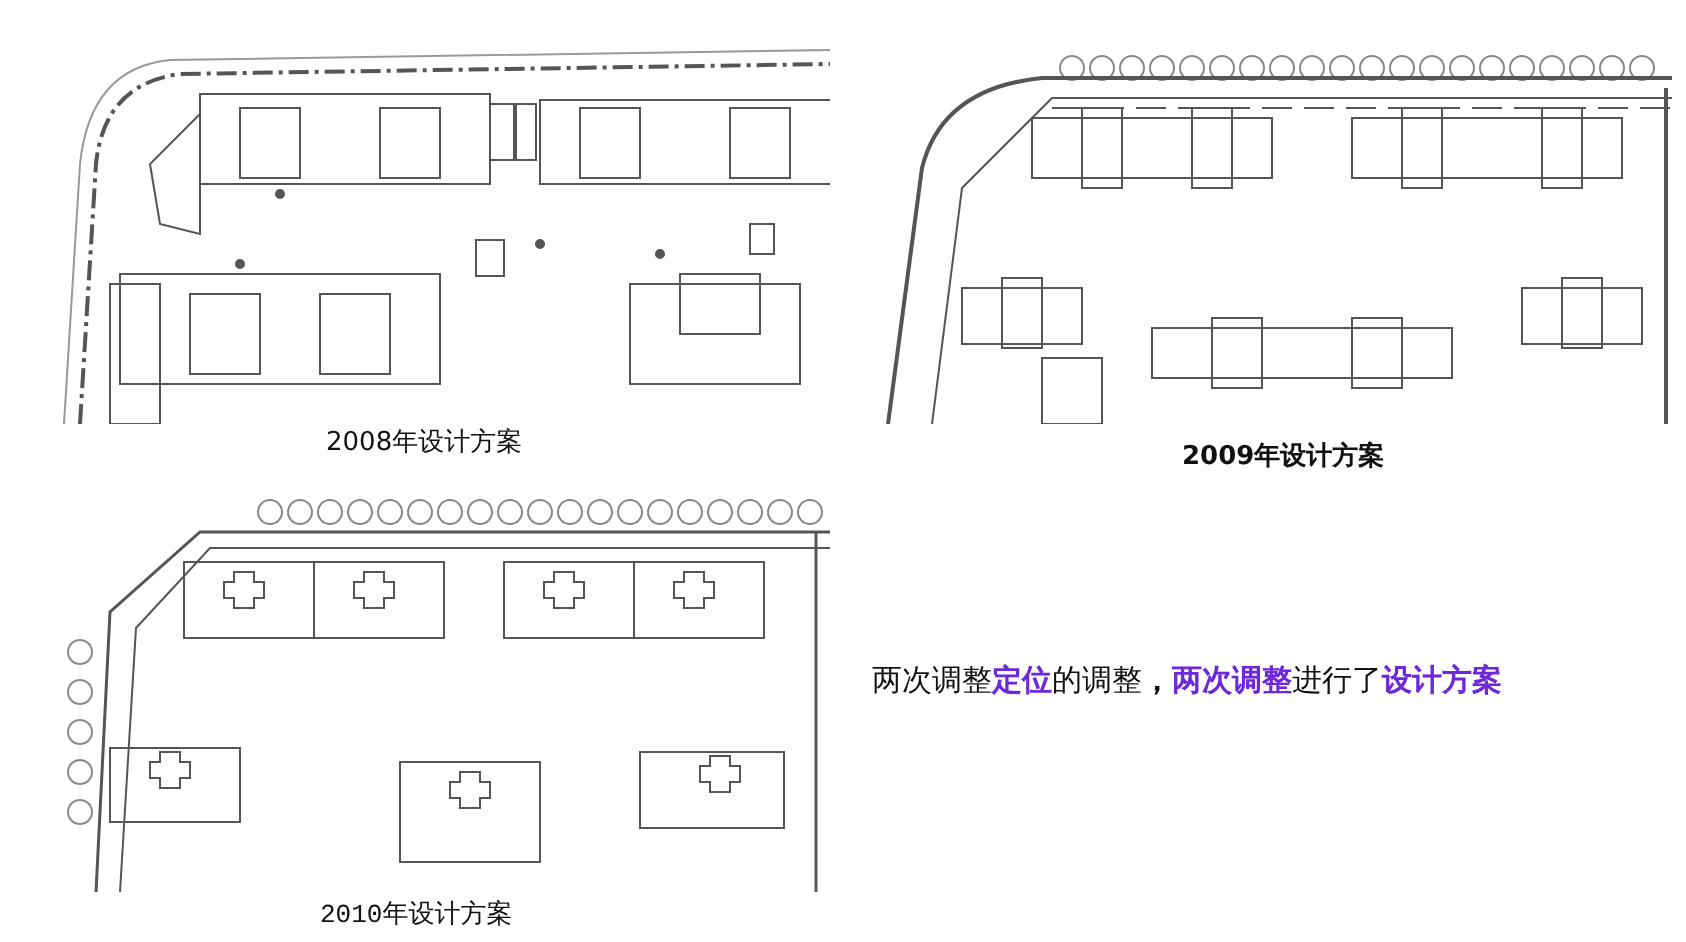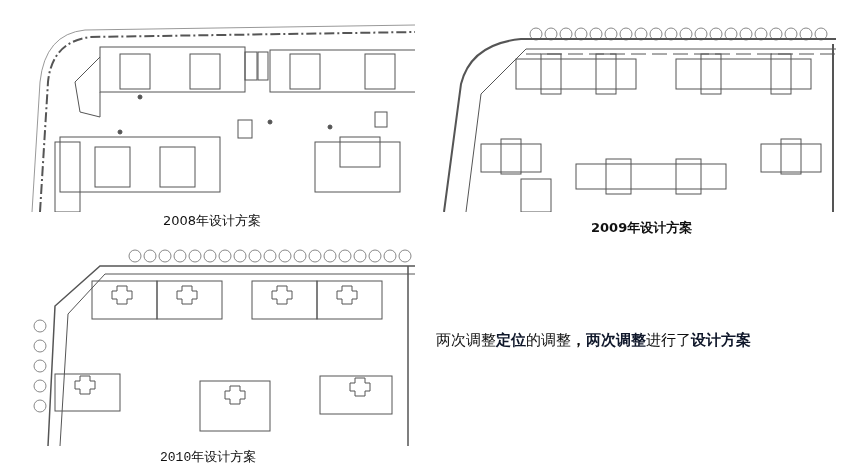--- a/index.html
+++ b/index.html
@@ -1,21 +1,21 @@
 <!DOCTYPE html>
 <html><head>
 <meta charset="utf-8">
 <style>
   html,body{margin:0;padding:0;background:#fff;}
   body{width:843px;height:471px;position:relative;overflow:hidden;font-family:"DejaVu Sans",sans-serif;}
   .plan{position:absolute;background:#fff;overflow:hidden;}
   .plan svg{display:block;}
   .caption{position:absolute;font-family:"DejaVu Sans",sans-serif;font-size:13px;color:#111;white-space:nowrap;}
   .note{position:absolute;left:436px;top:331px;font-size:15px;color:#111;white-space:nowrap;font-family:"DejaVu Sans",sans-serif;}
-  .note .hl{color:#0f172a;font-weight:bold;}
+  .note .hl{color:#6d28d9;font-weight:bold;}
   .note .bold{font-weight:bold;}
 </style>
 </head>
 <body>
 
 <div class="plan" style="left:20px;top:12px;width:395px;height:200px;">
   <svg width="395" height="200" viewBox="0 0 395 200" fill="none" stroke="#555" stroke-width="1">
     <path d="M20 200 L28 70 Q32 30 70 25 L395 20" stroke-dasharray="10 3 2 3" stroke-width="2"></path>
     <path d="M12 200 L20 70 Q25 22 65 18 L395 13" stroke="#999"></path>
     <rect x="80" y="35" width="145" height="45"></rect>

